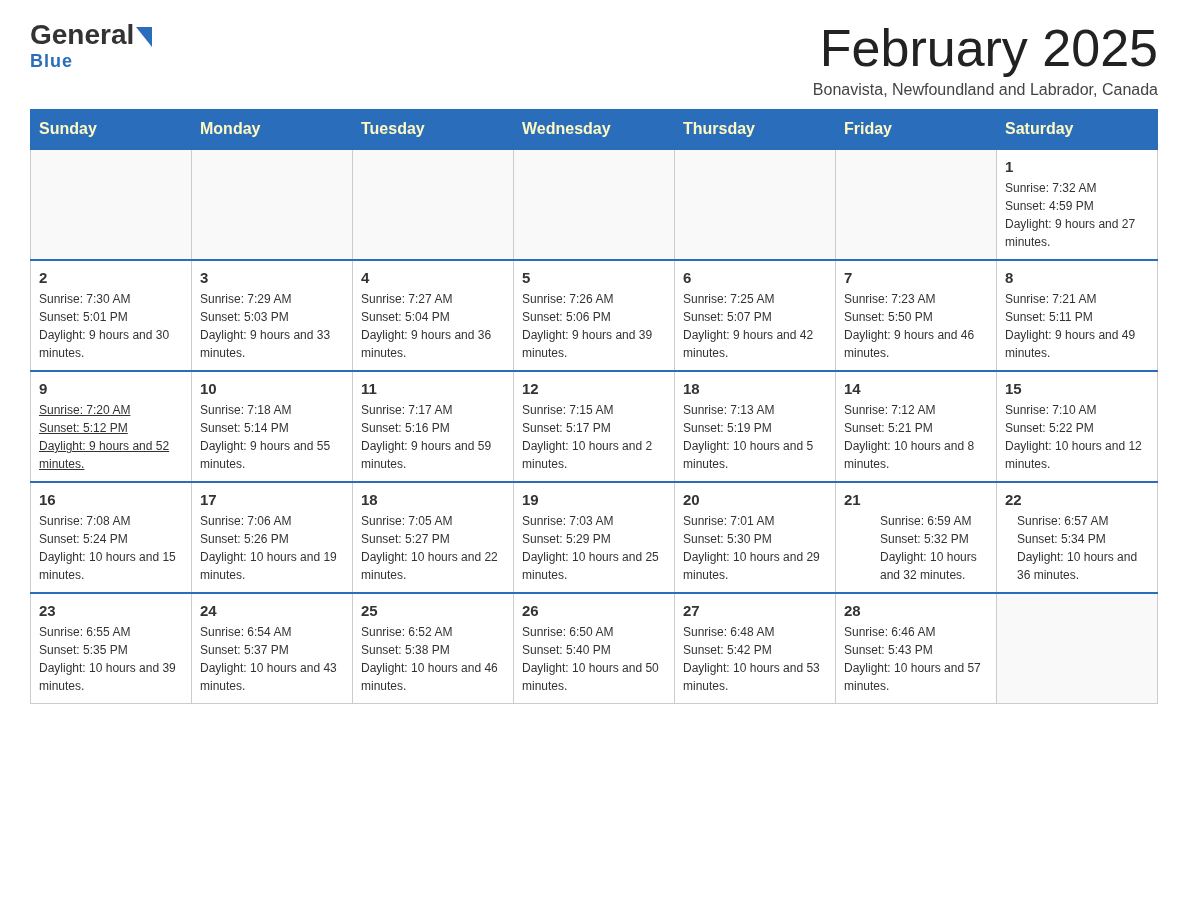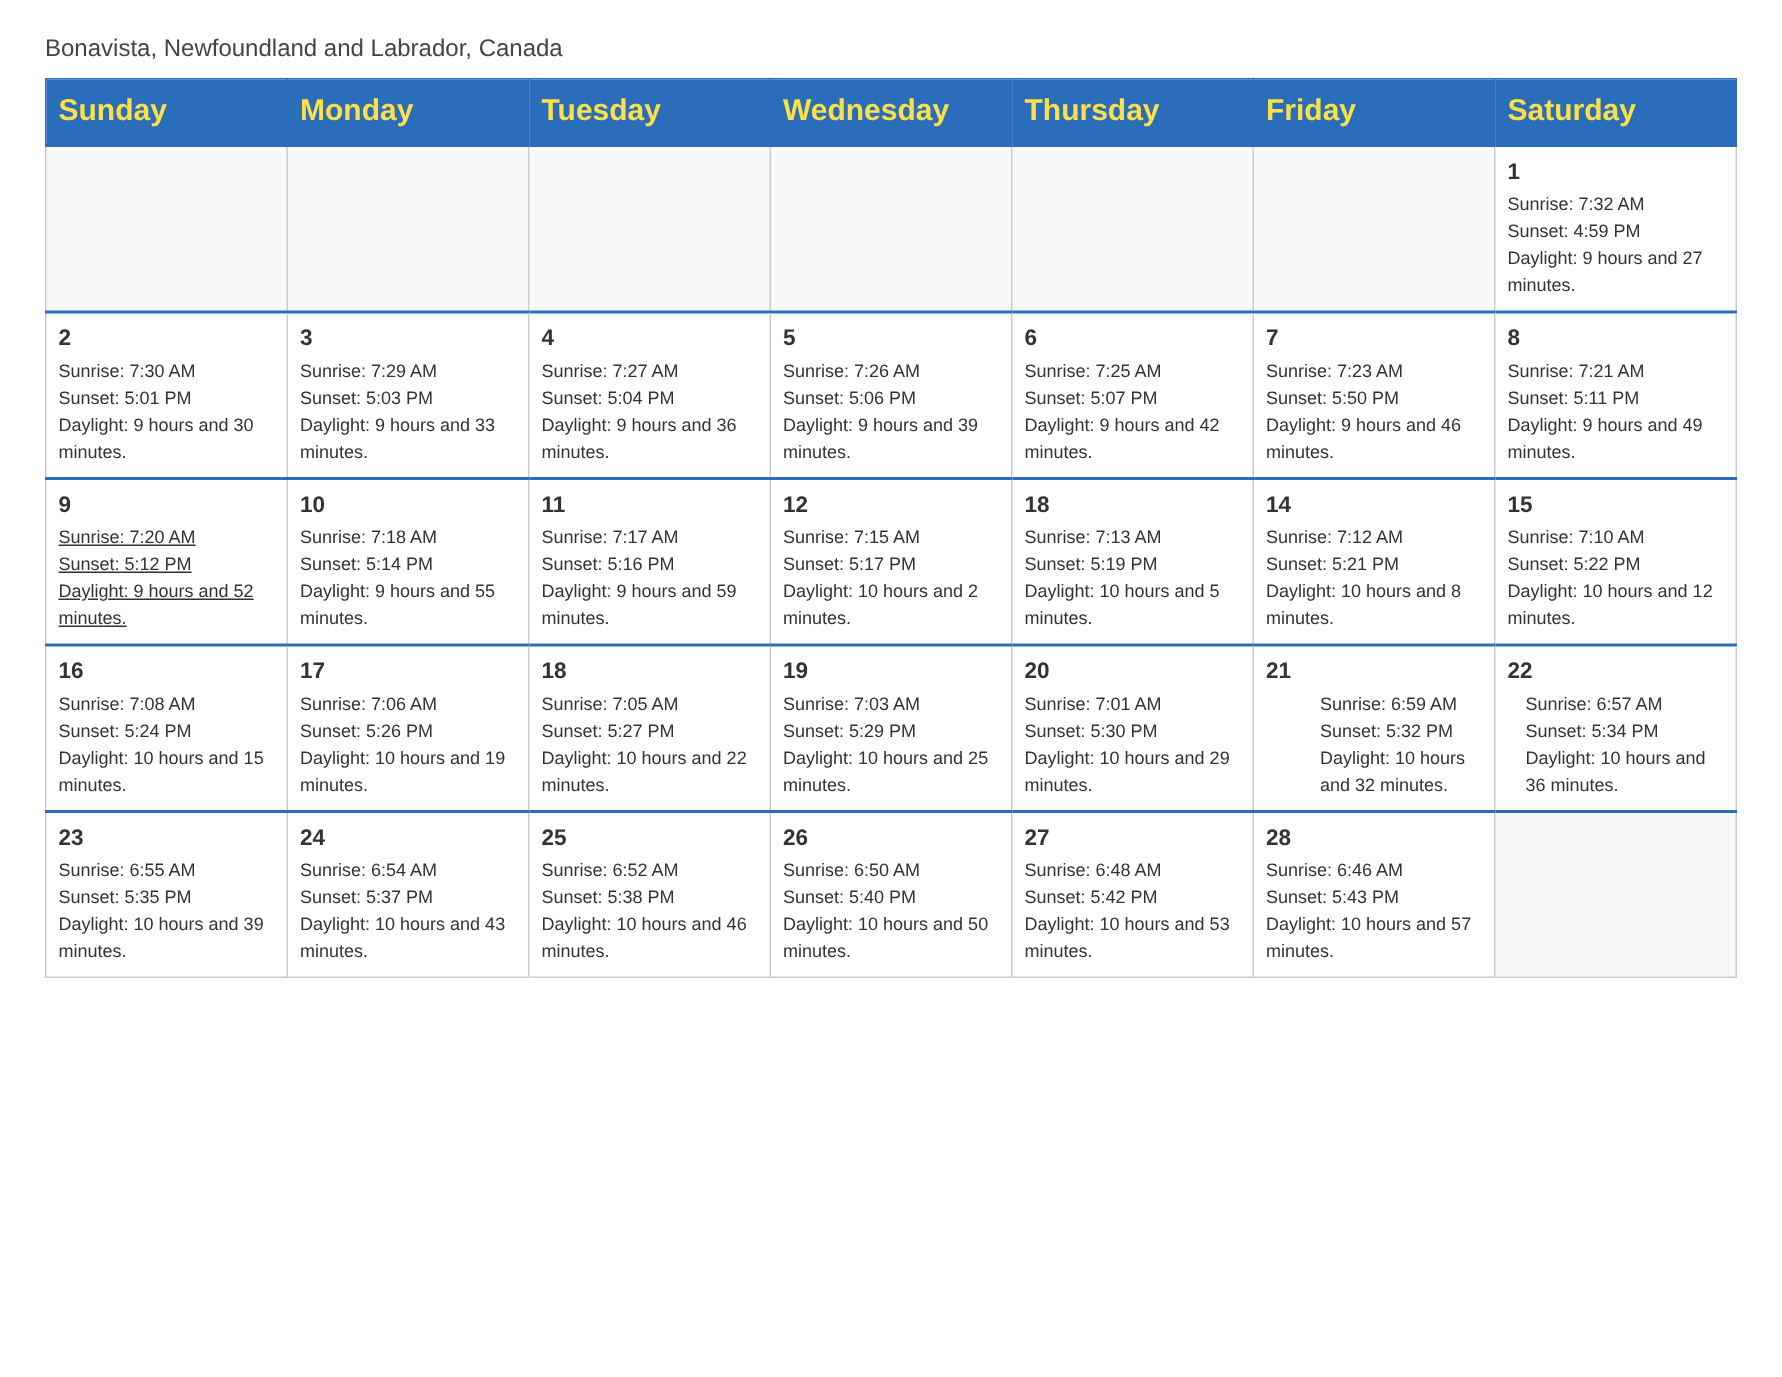--- a/index.html
+++ b/index.html
@@ -47,22 +47,22 @@
       color: #444;
       margin-top: 4px;
     }
     table {
       width: 100%;
       border-collapse: collapse;
       margin-top: 10px;
     }
     thead tr th {
       background-color: #2a6ebb;
-      color: #fde047;
-      font-size: 20px;
+      color: #fef9c3;
+      font-size: 16px;
       font-weight: bold;
       padding: 10px 8px;
       text-align: left;
       border: 1px solid #2a6ebb;
     }
     tbody tr td {
       vertical-align: top;
       padding: 8px;
       border: 1px solid #ccc;
       border-top: 2px solid #2a6ebb;
@@ -85,21 +85,28 @@
     .day-info {
       font-size: 12px;
       line-height: 1.5;
       color: #333;
     }
   </style>
 </head>
 <body>
 
 <div class="header">
+  <div class="logo">
+    <div class="logo-text">
+      General<span style="display:inline-block;width:0;height:0;border-left:16px solid transparent;border-top:20px solid #2a6ebb;vertical-align:middle;margin-left:2px;"></span>
+    </div>
+    <div class="logo-line">Blue</div>
+  </div>
   <div class="title-block">
+    <div class="calendar-title">February 2025</div>
     <div class="calendar-subtitle">Bonavista, Newfoundland and Labrador, Canada</div>
   </div>
 </div>
 
 <table>
   <thead>
     <tr>
     <th>Sunday</th>
         <th>Monday</th>
         <th>Tuesday</th>

